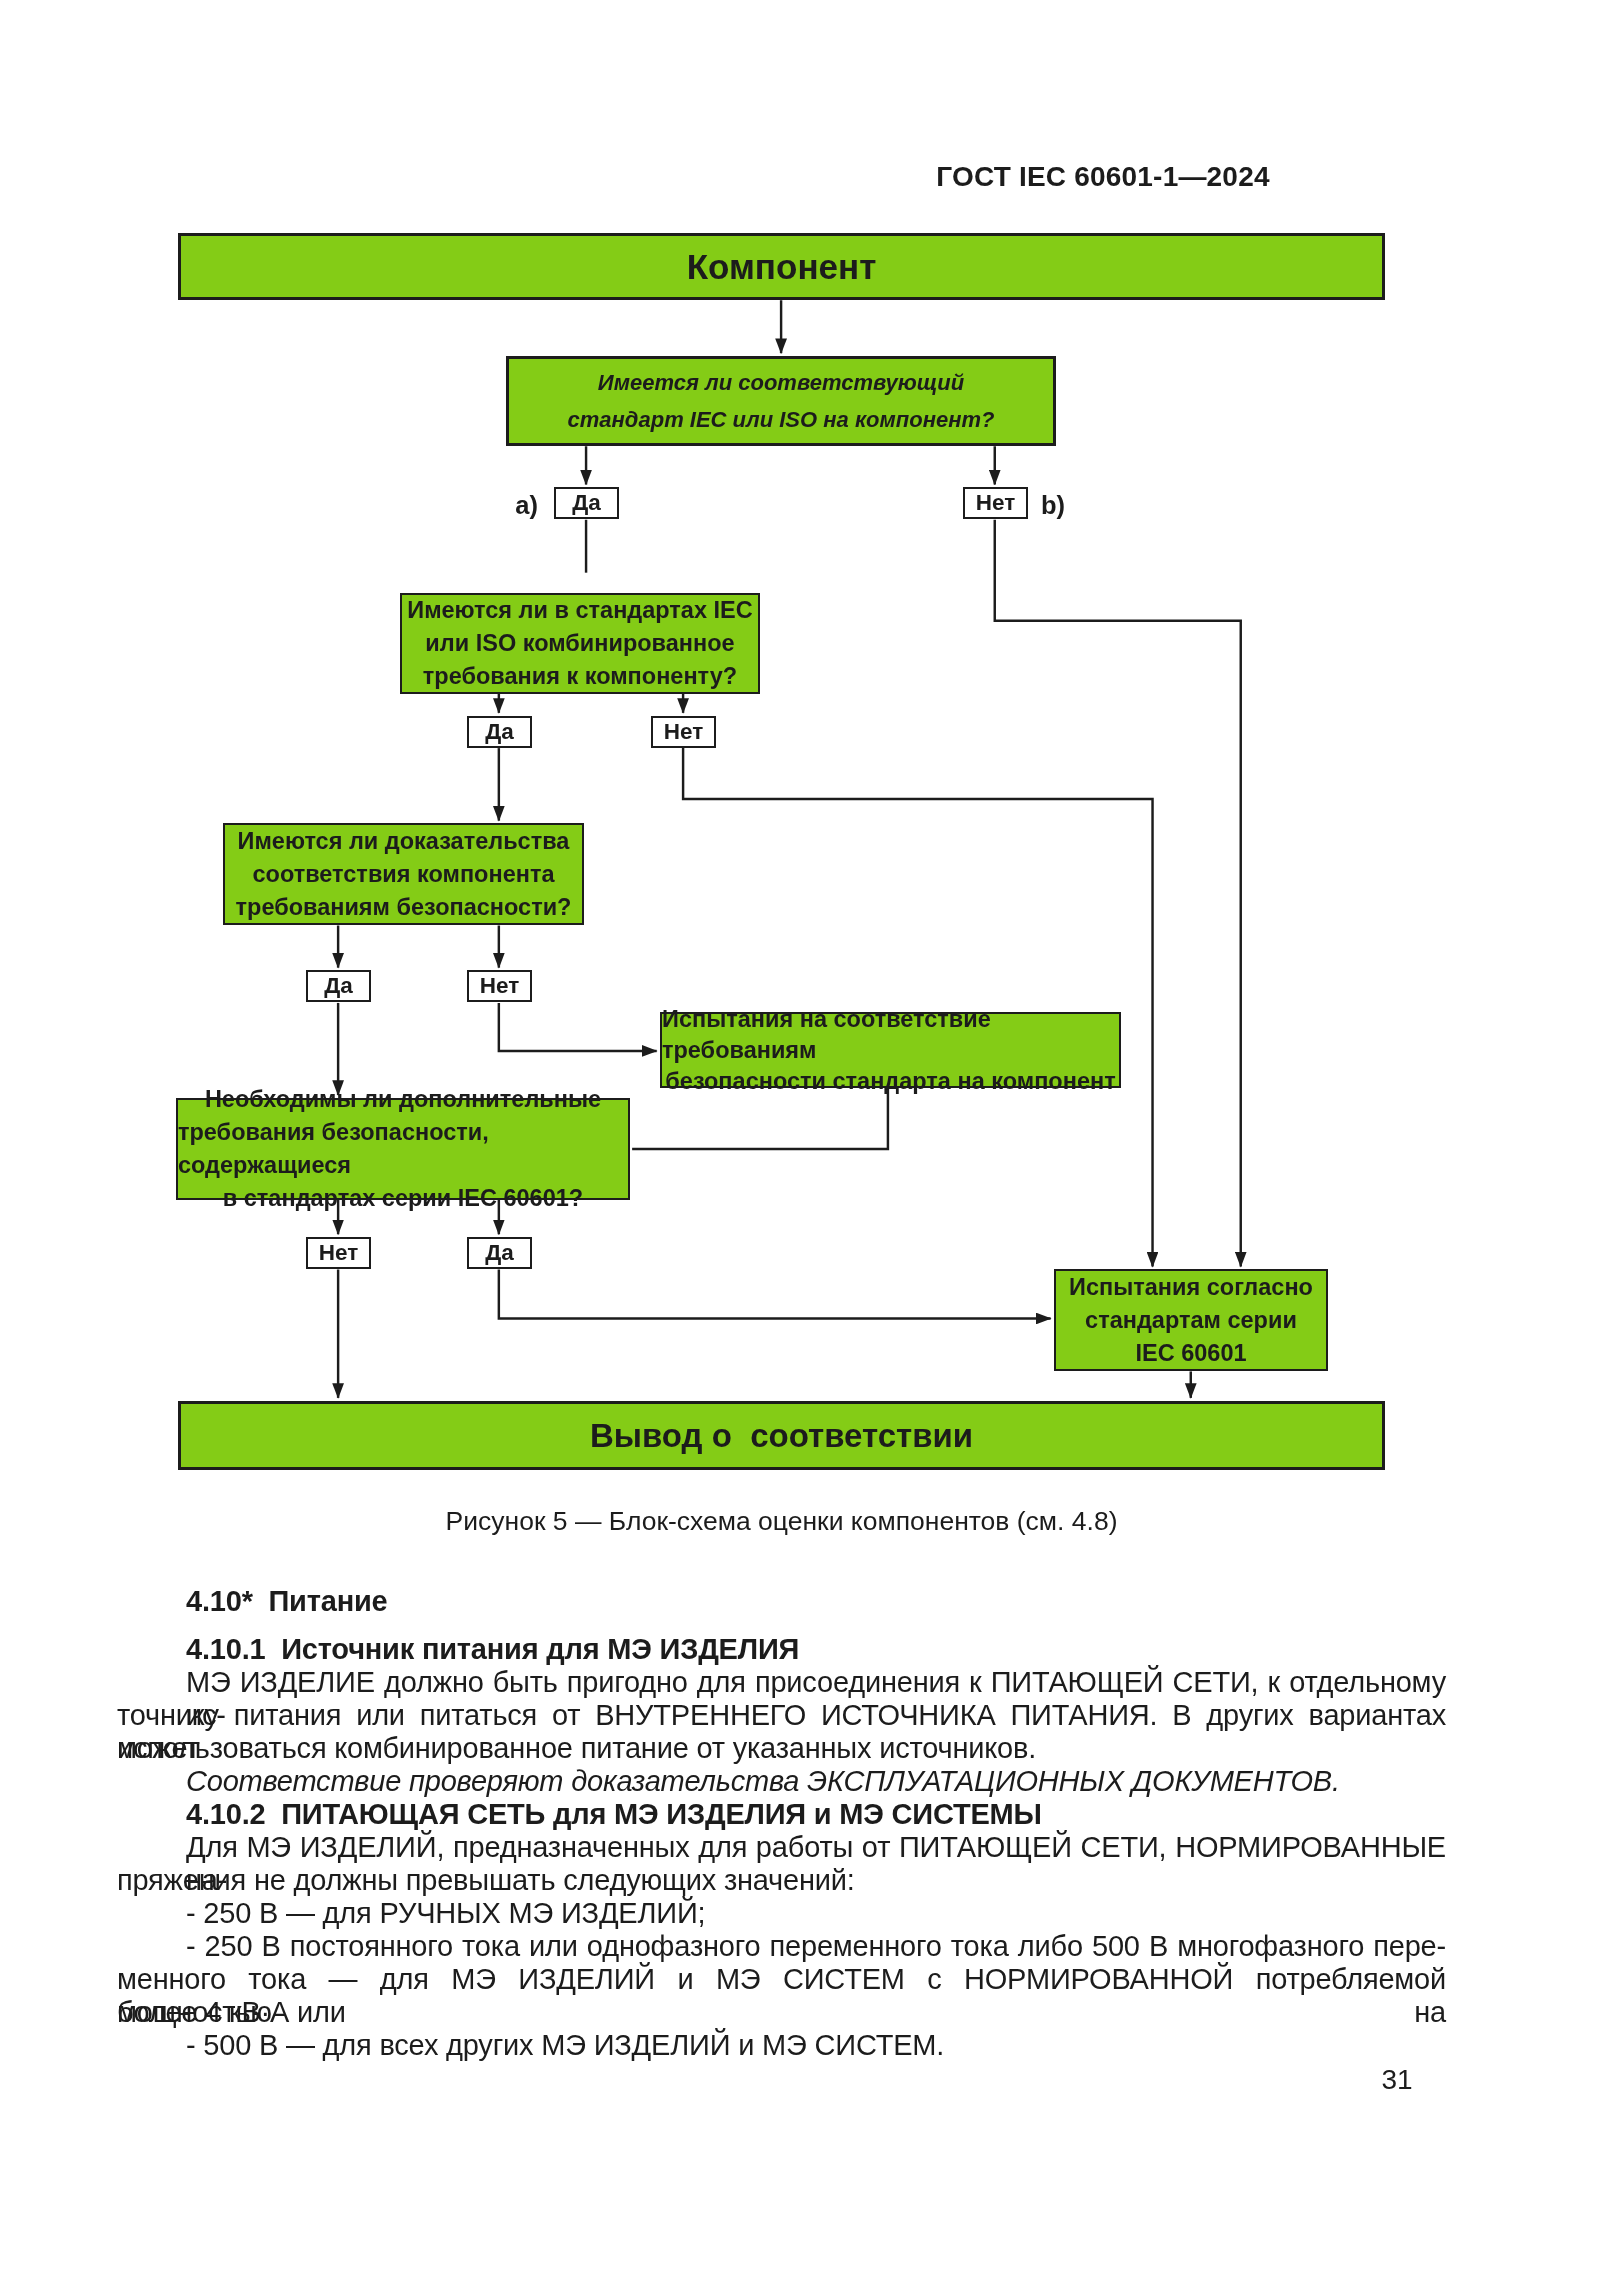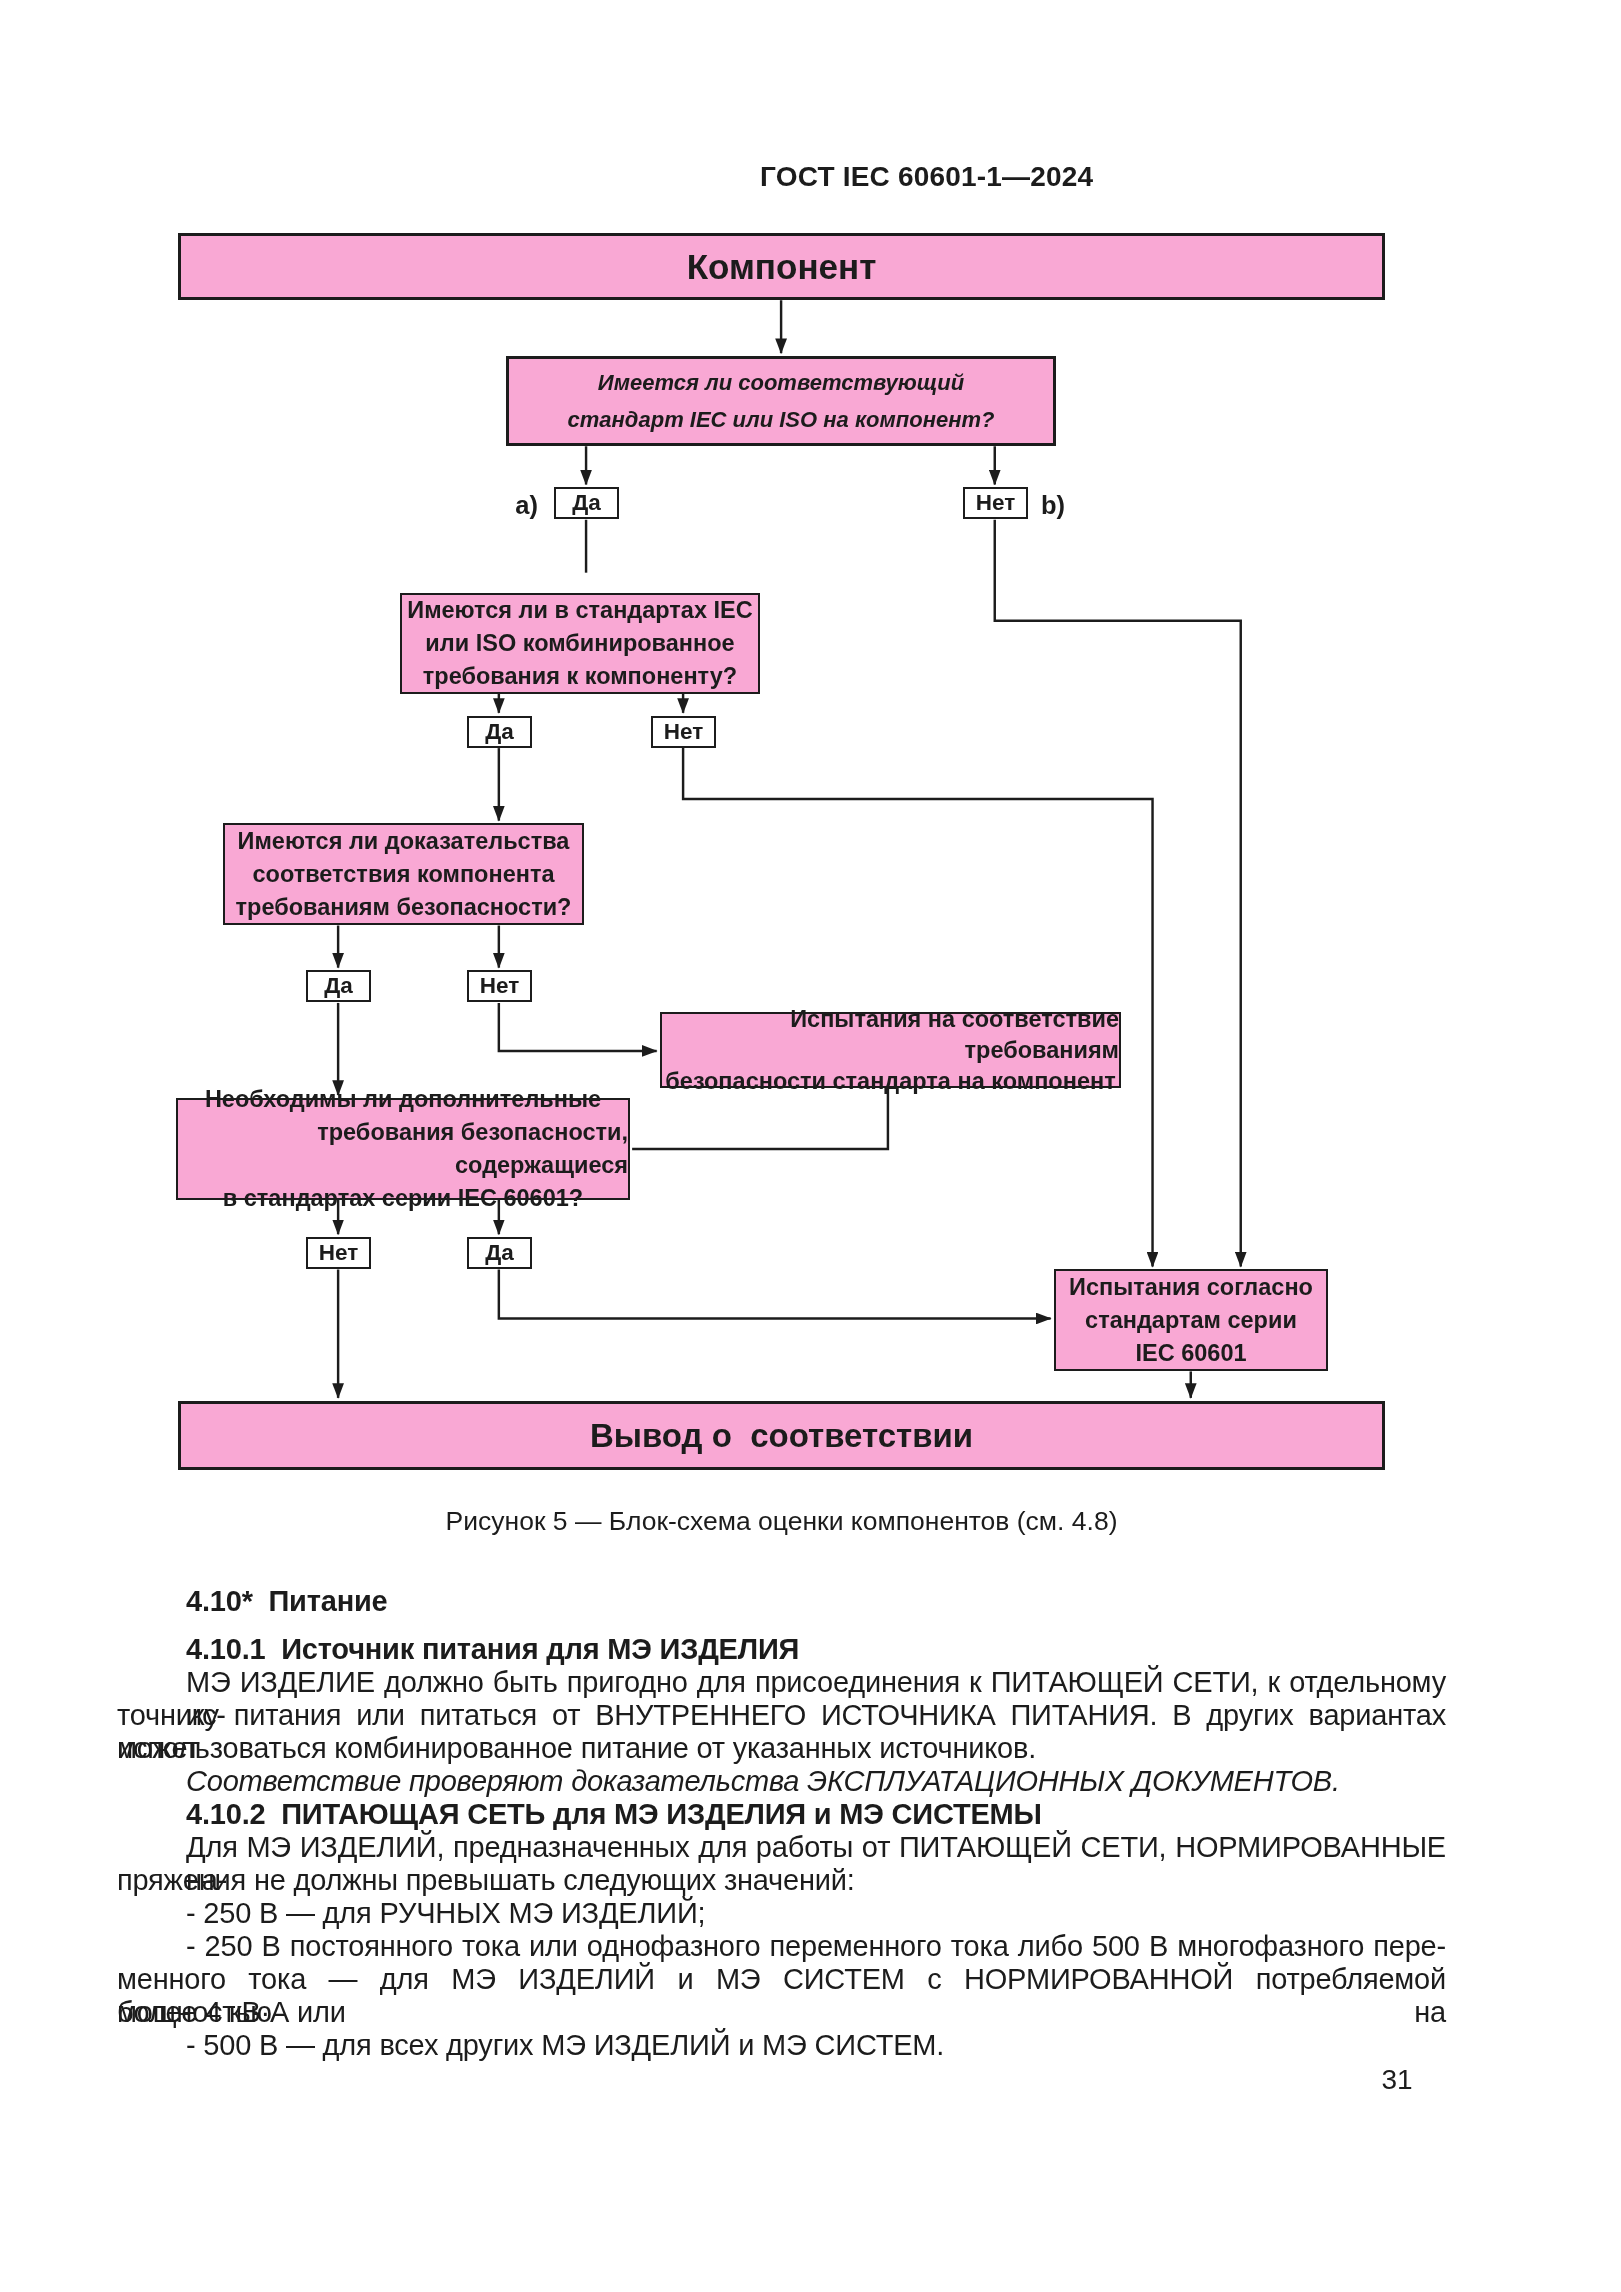--- a/index.html
+++ b/index.html
@@ -1,24 +1,24 @@
 <!DOCTYPE html>
 <html><head>
 <meta charset="utf-8">
 <style>
   html,body{margin:0;padding:0;background:#888;}
   .page{position:relative;width:1621px;height:2293px;background:#ffffff;
         font-family:"Liberation Sans",sans-serif;color:#1c1c1c;overflow:hidden;}
   
-  .doc-header{position:absolute;left:760px;top:161px;width:686px;text-align:left;
+  .doc-header{position:absolute;left:760px;top:161px;width:686px;text-align:center;
               font-size:28px;font-weight:bold;letter-spacing:0.2px;}
   
-  .fbox{position:absolute;border:2.9px solid #1c1c1c;background:#f9a8d4;
+  .fbox{position:absolute;border:2.9px solid #1c1c1c;background:#84cc16;
         display:flex;flex-direction:column;justify-content:center;align-items:center;
-        text-align:right;font-weight:bold;font-size:23.5px;line-height:33px;box-sizing:border-box;}
+        text-align:left;font-weight:bold;font-size:23.5px;line-height:33px;box-sizing:border-box;}
   .fbox.big{border-width:3.9px;font-size:35px;}
   .fbox.q1{border-width:3.9px;font-size:22px;line-height:37px;font-style:italic;}
   .fbox.concl{border-width:3.9px;font-size:33px;}
   .ybox{position:absolute;border:2.9px solid #1c1c1c;background:#fff;
         display:flex;justify-content:center;align-items:center;
         font-weight:bold;font-size:22.5px;box-sizing:border-box;}
   .branch-label{position:absolute;font-weight:bold;font-size:25.5px;}
   .caption{position:absolute;left:178px;top:1506px;width:1207px;text-align:center;font-size:26.5px;}
   
   .textblock{position:absolute;left:117px;top:1585px;width:1329px;font-size:29px;letter-spacing:-0.2px;}

